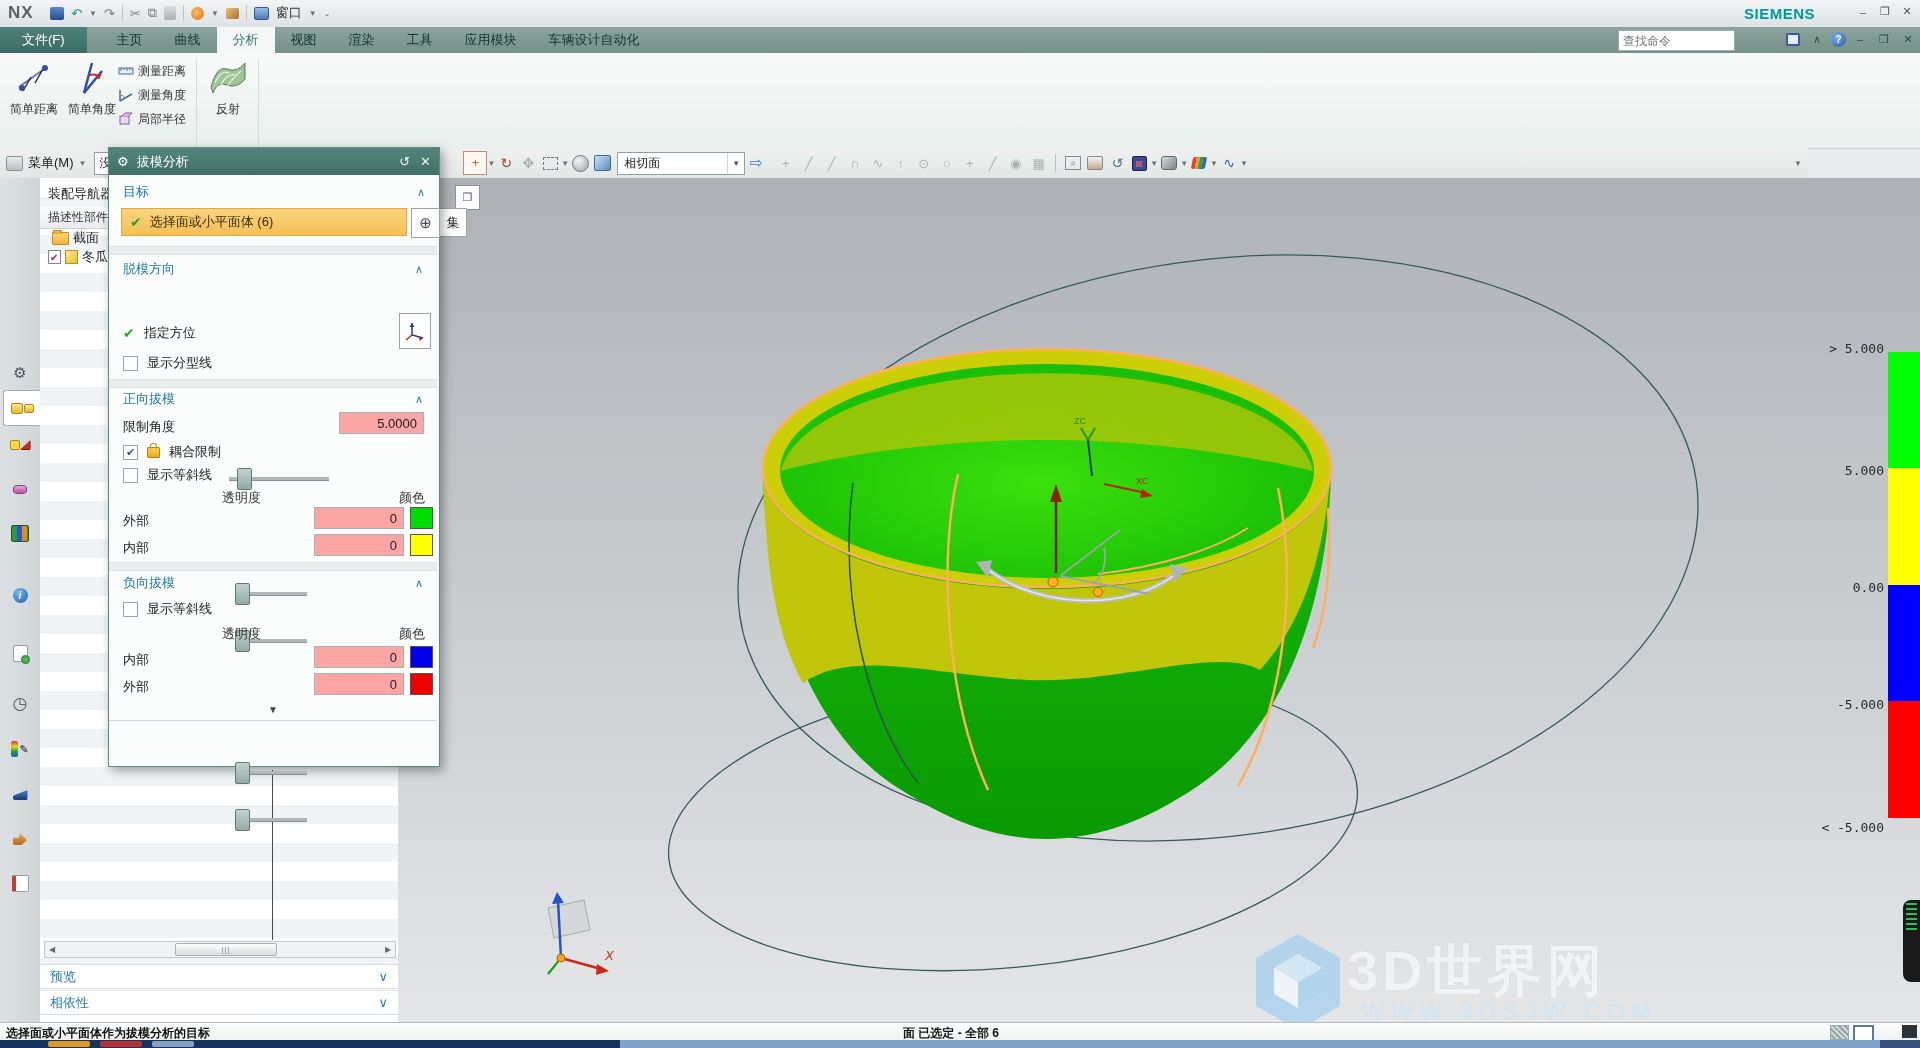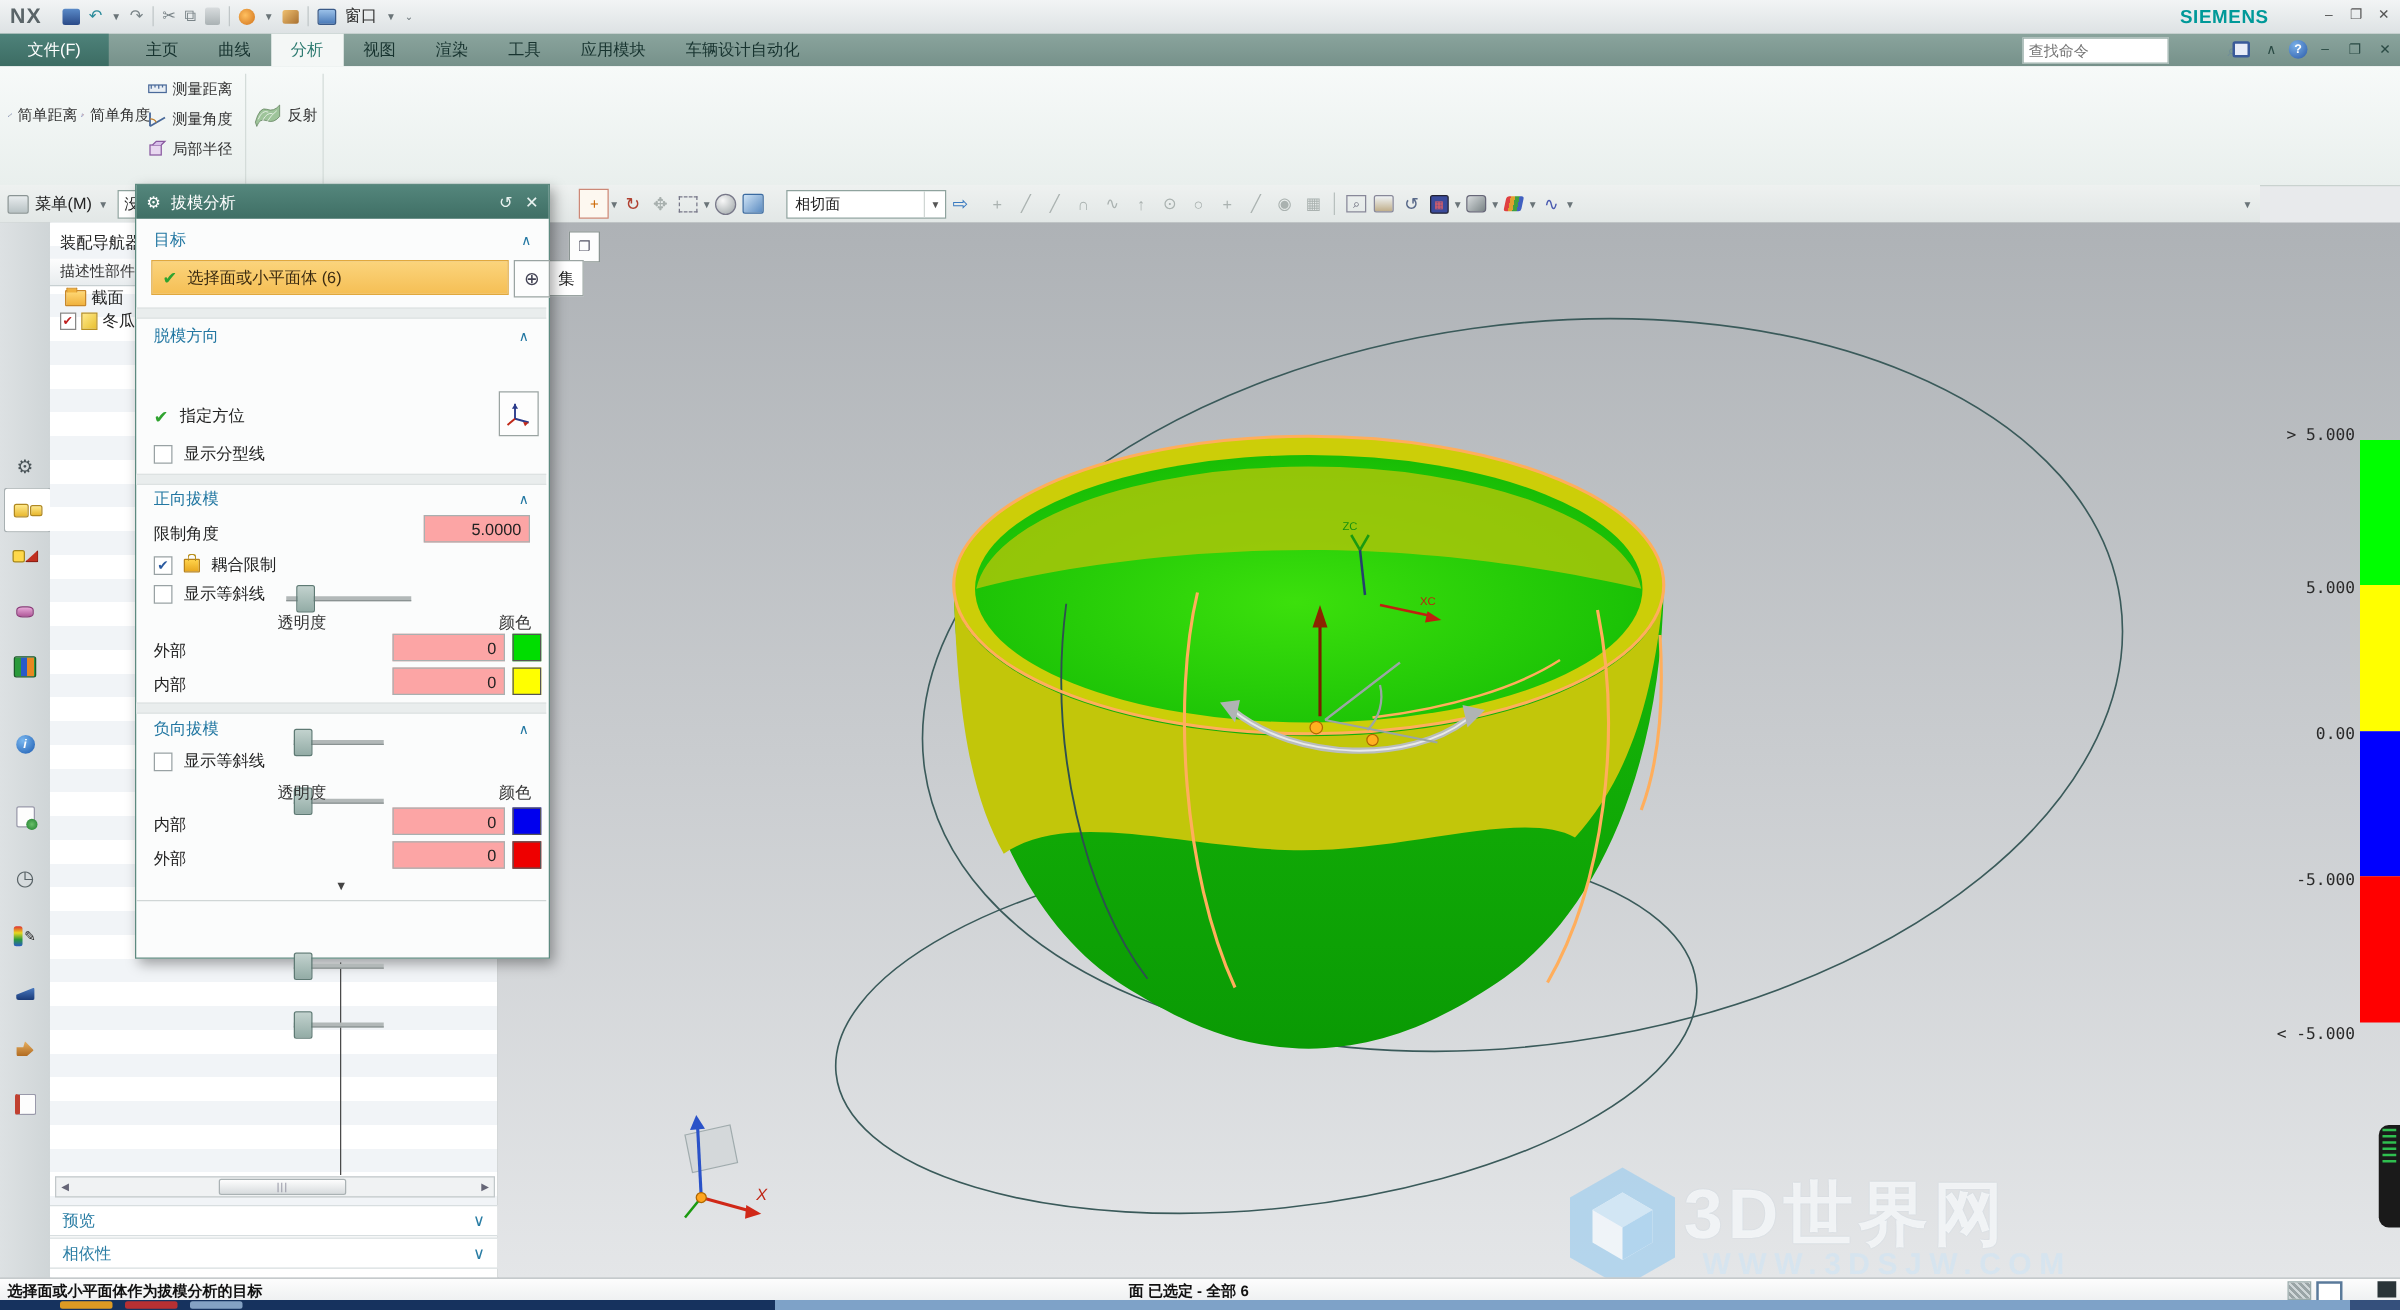--- a/index.html
+++ b/index.html
@@ -25,21 +25,21 @@
   .tab.file{background:linear-gradient(#4e827a,#3c6c63);color:#fff;padding:0 22px}
   .tab.active{background:#f4f7f6;color:#2c7a70}
   .cmd-search{position:absolute;right:185px;top:3px;width:115px;height:19px;background:#fff;border:1px solid #9ab0ab;display:flex;align-items:center}
   .cmd-search input{border:0;outline:0;flex:1;font-size:12px;color:#999;padding:0 4px;background:transparent;font-family:inherit}
   .tab-right{position:absolute;right:2px;top:2px;display:flex;align-items:center;gap:4px}
   .tr-btn{width:20px;height:20px;display:flex;align-items:center;justify-content:center;color:#2a4a44;font-size:11px}
   .help-orb{width:15px;height:15px;border-radius:50%;background:radial-gradient(circle at 35% 30%,#7ab0e8,#2a5aa8);color:#fff;font-size:10px;font-weight:bold;display:flex;align-items:center;justify-content:center}
 
   
   .ribbon{left:0;top:53px;width:1920px;height:95px;background:linear-gradient(#f7faf9,#e9efed);border-bottom:1px solid #c9d2cf}
-  .bigbtn{width:56px;top:4px;height:70px;display:flex;flex-direction:row;align-items:center;justify-content:flex-start;gap:4px}
+  .bigbtn{width:56px;top:4px;height:70px;display:flex;flex-direction:column;align-items:center;justify-content:flex-start;gap:4px}
   .bigbtn .lbl{font-size:12px;color:#333;white-space:nowrap}
   .smallbtn{height:20px;display:flex;align-items:center;gap:4px;font-size:12px;color:#333;white-space:nowrap}
   .grp-label-row{left:0;top:127px;height:20px;display:flex;align-items:center;color:#3e6e66;font-size:12px}
   .grp-sep{position:absolute;top:6px;width:1px;height:112px;background:#d4dcd9}
   .rib-caret{font-size:8px;color:#5a7a72;margin-left:6px}
 
   
   .toolbar{left:0;top:148px;width:1808px;height:30px;background:linear-gradient(#eef1f0,#e2e7e6);border-bottom:1px solid #b9c2bf;display:flex;align-items:center}
   .menu-btn{margin-left:6px;display:flex;align-items:center;gap:5px;color:#222}
   .tb-ico{width:22px;height:22px;display:flex;align-items:center;justify-content:center;color:#6a7a76;font-size:14px}
@@ -263,21 +263,21 @@
   <div class="tb-ico">
       <span style="border:1px dashed #778;width:13px;height:11px;display:inline-block"></span>
     </div>
   <span class="caret">▼</span>
   <div class="tb-ico">
       <span class="chip" style="width:15px;height:15px;border-radius:50%;background:radial-gradient(circle at 35% 30%,#f8f8f8,#9aa2a4);border:1px solid #778"></span>
     </div>
   <div class="tb-ico">
       <span class="chip" style="width:15px;height:14px;background:linear-gradient(135deg,#cfe4f6,#5a8ac0);border:1px solid #3a6aa0"></span>
     </div>
-  <div class="combo" style="width:120px;margin-left:16px;padding-left:6px">
+  <div class="combo" style="width:120px;margin-left:4px;padding-left:6px">
     <span>相切面</span>
     <span class="arr">▼</span>
   </div>
   <div class="tb-ico" style="color:#3a7ac0;font-size:15px">
       <span>⇨</span>
     </div>
   <div class="snapbar">
     <span class="snap">+</span>
     <span class="snap">╱</span>
     <span class="snap">╱</span>

